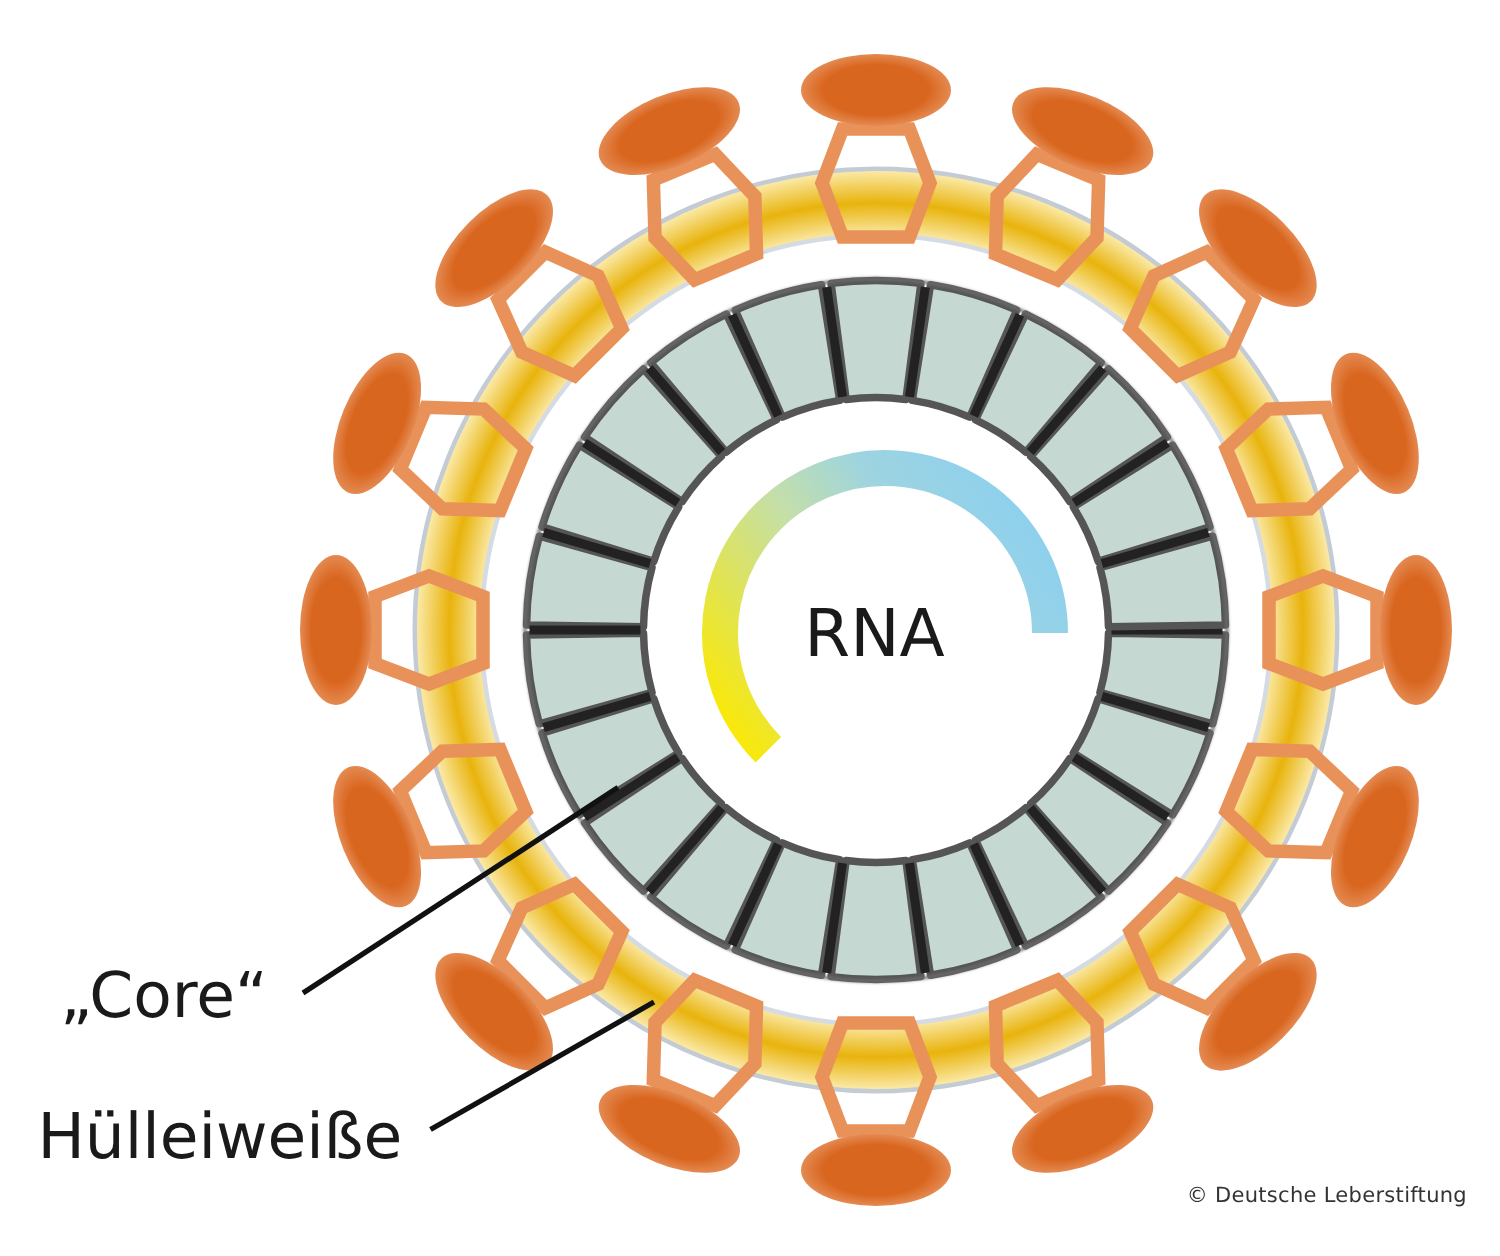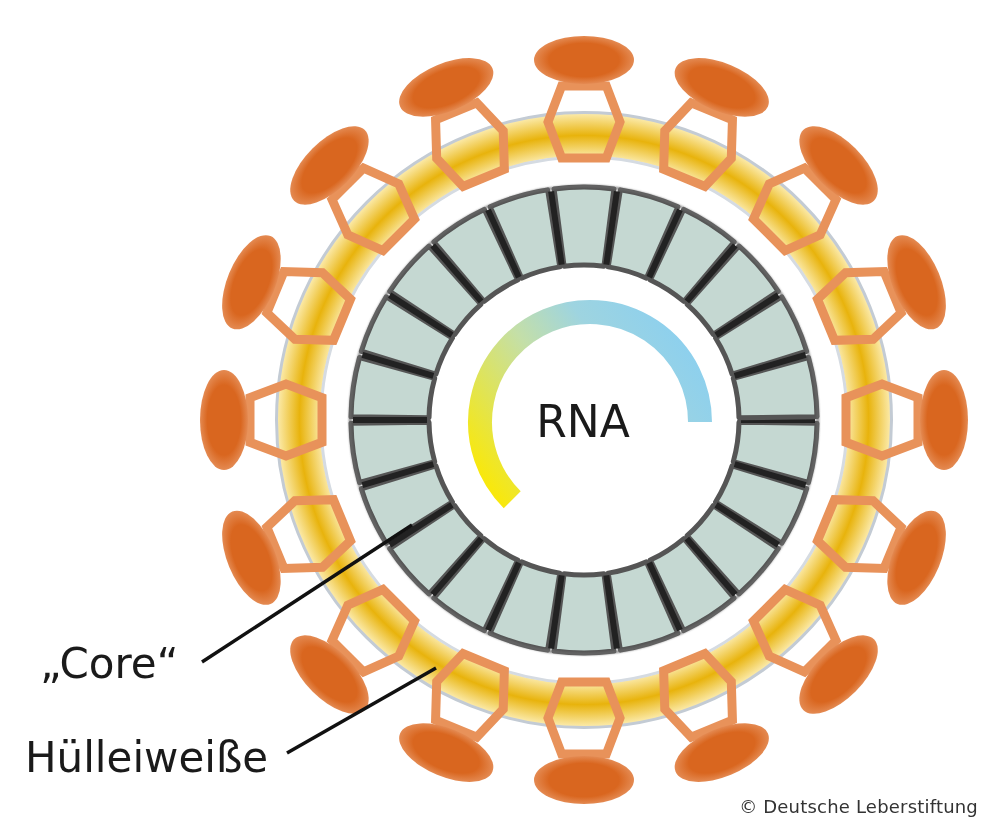--- a/index.html
+++ b/index.html
@@ -1,20 +1,20 @@
 <!DOCTYPE html>
 <html><head>
   <meta charset="utf-8">
   <style>
     html, body { margin: 0; padding: 0; background: #ffffff; }
     body { width: 1000px; height: 837px; position: relative; overflow: hidden; }
     #stage { position: absolute; left: 0; top: 0; width: 1000px; height: 837px; }
     .label-text { font-family: "DejaVu Sans", sans-serif; fill: #1a1a1a; }
-    .copyright { position: absolute; right: 22px; bottom: 20px;
-      font-family: "DejaVu Sans", sans-serif; font-size: 18px; color: #333; letter-spacing: 0.2px; }
+    .copyright { position: absolute; right: 22px; bottom: 32px;
+      font-family: "DejaVu Sans", sans-serif; font-size: 14px; color: #333; letter-spacing: 0.2px; }
   </style>
 </head>
 <body>
 
 <svg id="stage" width="1000" height="837" viewBox="0 0 1000 837" xmlns="http://www.w3.org/2000/svg">
   <defs>
     <radialGradient id="envGrad" cx="584" cy="420" r="306" gradientUnits="userSpaceOnUse">
       <stop offset="0.86" stop-color="#fbe9a6"></stop>
       <stop offset="0.93" stop-color="#e8b30c"></stop>
       <stop offset="1" stop-color="#fbe9a6"></stop>

